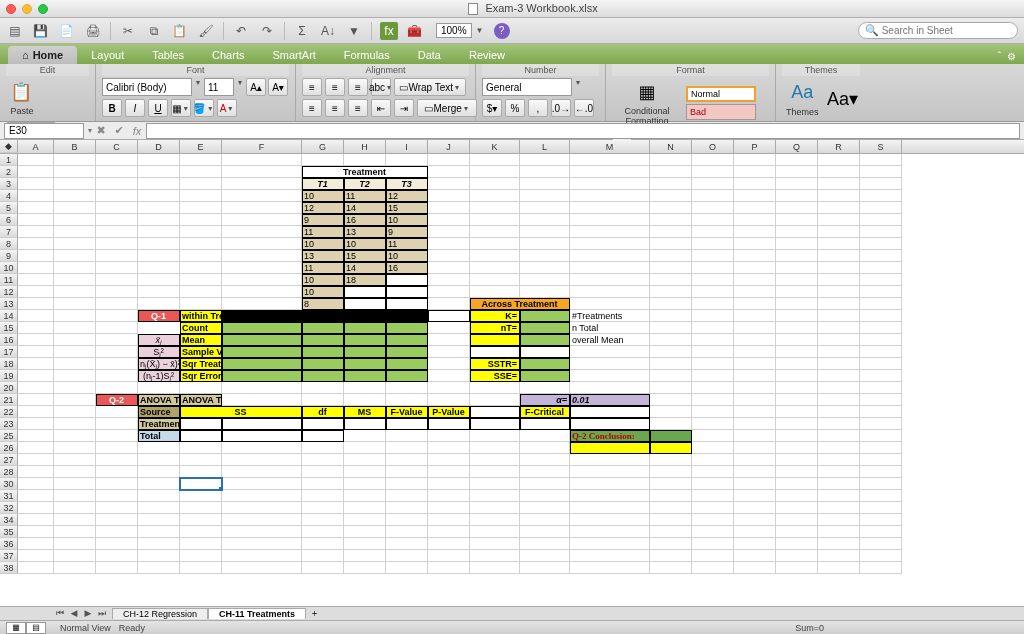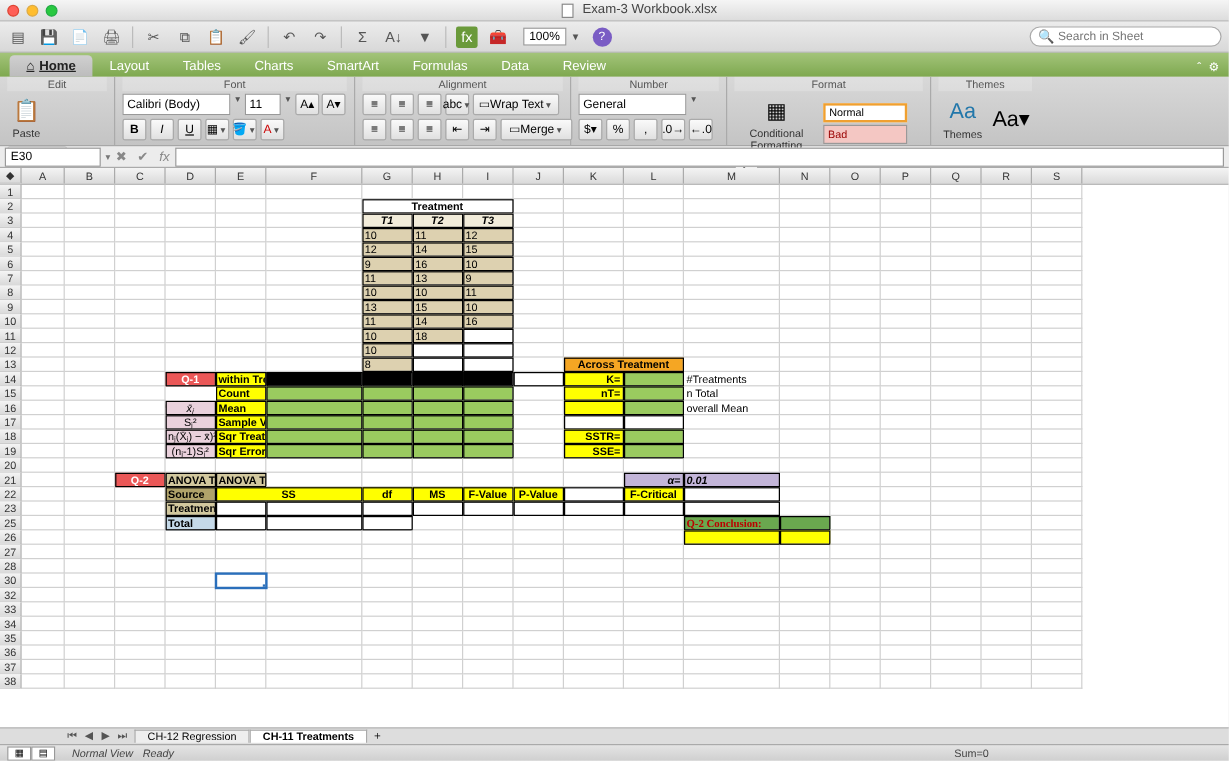--- a/index.html
+++ b/index.html
@@ -21,21 +21,21 @@
 .qat .sep { width:1px; height:18px; background:#bbb; }
 .zoom-box { margin-left:4px; display:flex; align-items:center; gap:2px; }
 .zoom-val { background:#fff; border:1px solid #999; padding:1px 4px; font-size:10px; }
 .help-q { width:16px;height:16px;border-radius:50%;background:#7a5cc4;color:#fff;display:flex;align-items:center;justify-content:center;font-size:10px; }
 .search-sheet { margin-left:auto; display:flex; align-items:center; background:#fff; border:1px solid #aaa; border-radius:10px; padding:1px 6px; width:160px; }
 .search-sheet input { border:none; outline:none; font-size:10px; flex:1; color:#999; }
 
 
 .ribbon-tabs { height: 20px; background: linear-gradient(#a3c47a,#7ea84f); display:flex; align-items:flex-end; padding:0 8px; gap:0; }
 .ribbon-tab { padding:3px 14px; font-size:11px; color:#fff; cursor:pointer; border-radius:4px 4px 0 0; }
-.ribbon-tab.active { background:linear-gradient(#d0d0d0,#bcbcbc); color:#222; font-weight:bold;text-decoration:underline; }
+.ribbon-tab.active { background:linear-gradient(#d0d0d0,#bcbcbc); color:#222; font-weight:bold; }
 .ribbon-tab .home-icon { margin-right:4px; }
 .ribbon-right { margin-left:auto; display:flex; gap:6px; align-items:center; padding-bottom:2px; }
 .ribbon-right span { color:#fff; font-size:10px; cursor:pointer; }
 
 
 .ribbon { height: 58px; background: linear-gradient(#d8d8d8,#c4c4c4); display:flex; border-bottom:1px solid #999; }
 .ribbon-group { border-right:1px solid #aaa; padding:0 6px; display:flex; flex-direction:column; }
 .ribbon-group-label { font-size:9px; text-align:center; color:#555; height:12px; line-height:12px; background:rgba(255,255,255,0.2); }
 .ribbon-group-body { flex:1; display:flex; align-items:center; gap:4px; padding:2px 0; flex-wrap:wrap; }
 .big-btn { display:flex; flex-direction:column; align-items:center; gap:2px; padding:2px 4px; cursor:pointer; }
@@ -94,21 +94,21 @@
 .sheet-nav { display:flex; padding:0 4px; gap:2px; }
 .sheet-nav span { width:12px; text-align:center; color:#555; cursor:pointer; }
 .sheet-tab { padding:0 10px; background:#eee; border:1px solid #aaa; border-bottom:none; cursor:pointer; }
 .sheet-tab.active { background:#fff; font-weight:bold; }
 .sheet-add { padding:0 4px; cursor:pointer; }
 
 
 .status-bar { height:14px; background:linear-gradient(#e4e4e4,#cfcfcf); display:flex; align-items:center; font-size:9px; border-top:1px solid #aaa; }
 .view-btns { display:flex; margin:0 6px; gap:0; }
 .view-btn { width:20px; height:12px; border:1px solid #999; background:#fff; cursor:pointer; display:flex;align-items:center;justify-content:center;font-size:8px; }
-.status-text { margin-left:8px; color:#444;font-style:italic; }
+.status-text { margin-left:8px; color:#444; }
 .status-sum { margin-left:auto; margin-right:200px; color:#444; }
 
 </style>
 </head>
 <body>
 
 <div class="title-bar">
   <div class="traffic">
     <div class="dot red"></div>
     <div class="dot yellow"></div>
@@ -927,43 +927,43 @@
         <div class="cell " style="width: 50px;"></div>
         <div class="cell " style="width: 80px;"></div>
         <div class="cell " style="width: 42px;"></div>
         <div class="cell " style="width: 42px;"></div>
         <div class="cell " style="width: 42px;"></div>
         <div class="cell " style="width: 42px;"></div>
         <div class="cell " style="width: 42px;"></div>
         <div class="cell " style="width: 42px;"></div>
       </div>
       <div class="grow">
+        <div class="rowhdr">31</div>
+        <div class="cell " style="width: 36px;"></div>
+        <div class="cell " style="width: 42px;"></div>
+        <div class="cell " style="width: 42px;"></div>
+        <div class="cell " style="width: 42px;"></div>
+        <div class="cell " style="width: 42px;"></div>
+        <div class="cell " style="width: 80px;"></div>
+        <div class="cell " style="width: 42px;"></div>
+        <div class="cell " style="width: 42px;"></div>
+        <div class="cell " style="width: 42px;"></div>
+        <div class="cell " style="width: 42px;"></div>
+        <div class="cell " style="width: 50px;"></div>
+        <div class="cell " style="width: 50px;"></div>
+        <div class="cell " style="width: 80px;"></div>
+        <div class="cell " style="width: 42px;"></div>
+        <div class="cell " style="width: 42px;"></div>
+        <div class="cell " style="width: 42px;"></div>
+        <div class="cell " style="width: 42px;"></div>
+        <div class="cell " style="width: 42px;"></div>
+        <div class="cell " style="width: 42px;"></div>
+      </div>
+      <div class="grow">
         <div class="rowhdr">32</div>
-        <div class="cell " style="width: 36px;"></div>
-        <div class="cell " style="width: 42px;"></div>
-        <div class="cell " style="width: 42px;"></div>
-        <div class="cell " style="width: 42px;"></div>
-        <div class="cell " style="width: 42px;"></div>
-        <div class="cell " style="width: 80px;"></div>
-        <div class="cell " style="width: 42px;"></div>
-        <div class="cell " style="width: 42px;"></div>
-        <div class="cell " style="width: 42px;"></div>
-        <div class="cell " style="width: 42px;"></div>
-        <div class="cell " style="width: 50px;"></div>
-        <div class="cell " style="width: 50px;"></div>
-        <div class="cell " style="width: 80px;"></div>
-        <div class="cell " style="width: 42px;"></div>
-        <div class="cell " style="width: 42px;"></div>
-        <div class="cell " style="width: 42px;"></div>
-        <div class="cell " style="width: 42px;"></div>
-        <div class="cell " style="width: 42px;"></div>
-        <div class="cell " style="width: 42px;"></div>
-      </div>
-      <div class="grow">
-        <div class="rowhdr">33</div>
         <div class="cell " style="width: 36px;"></div>
         <div class="cell " style="width: 42px;"></div>
         <div class="cell " style="width: 42px;"></div>
         <div class="cell " style="width: 42px;"></div>
         <div class="cell " style="width: 42px;"></div>
         <div class="cell " style="width: 80px;"></div>
         <div class="cell " style="width: 42px;"></div>
         <div class="cell " style="width: 42px;"></div>
         <div class="cell " style="width: 42px;"></div>
         <div class="cell " style="width: 42px;"></div>

